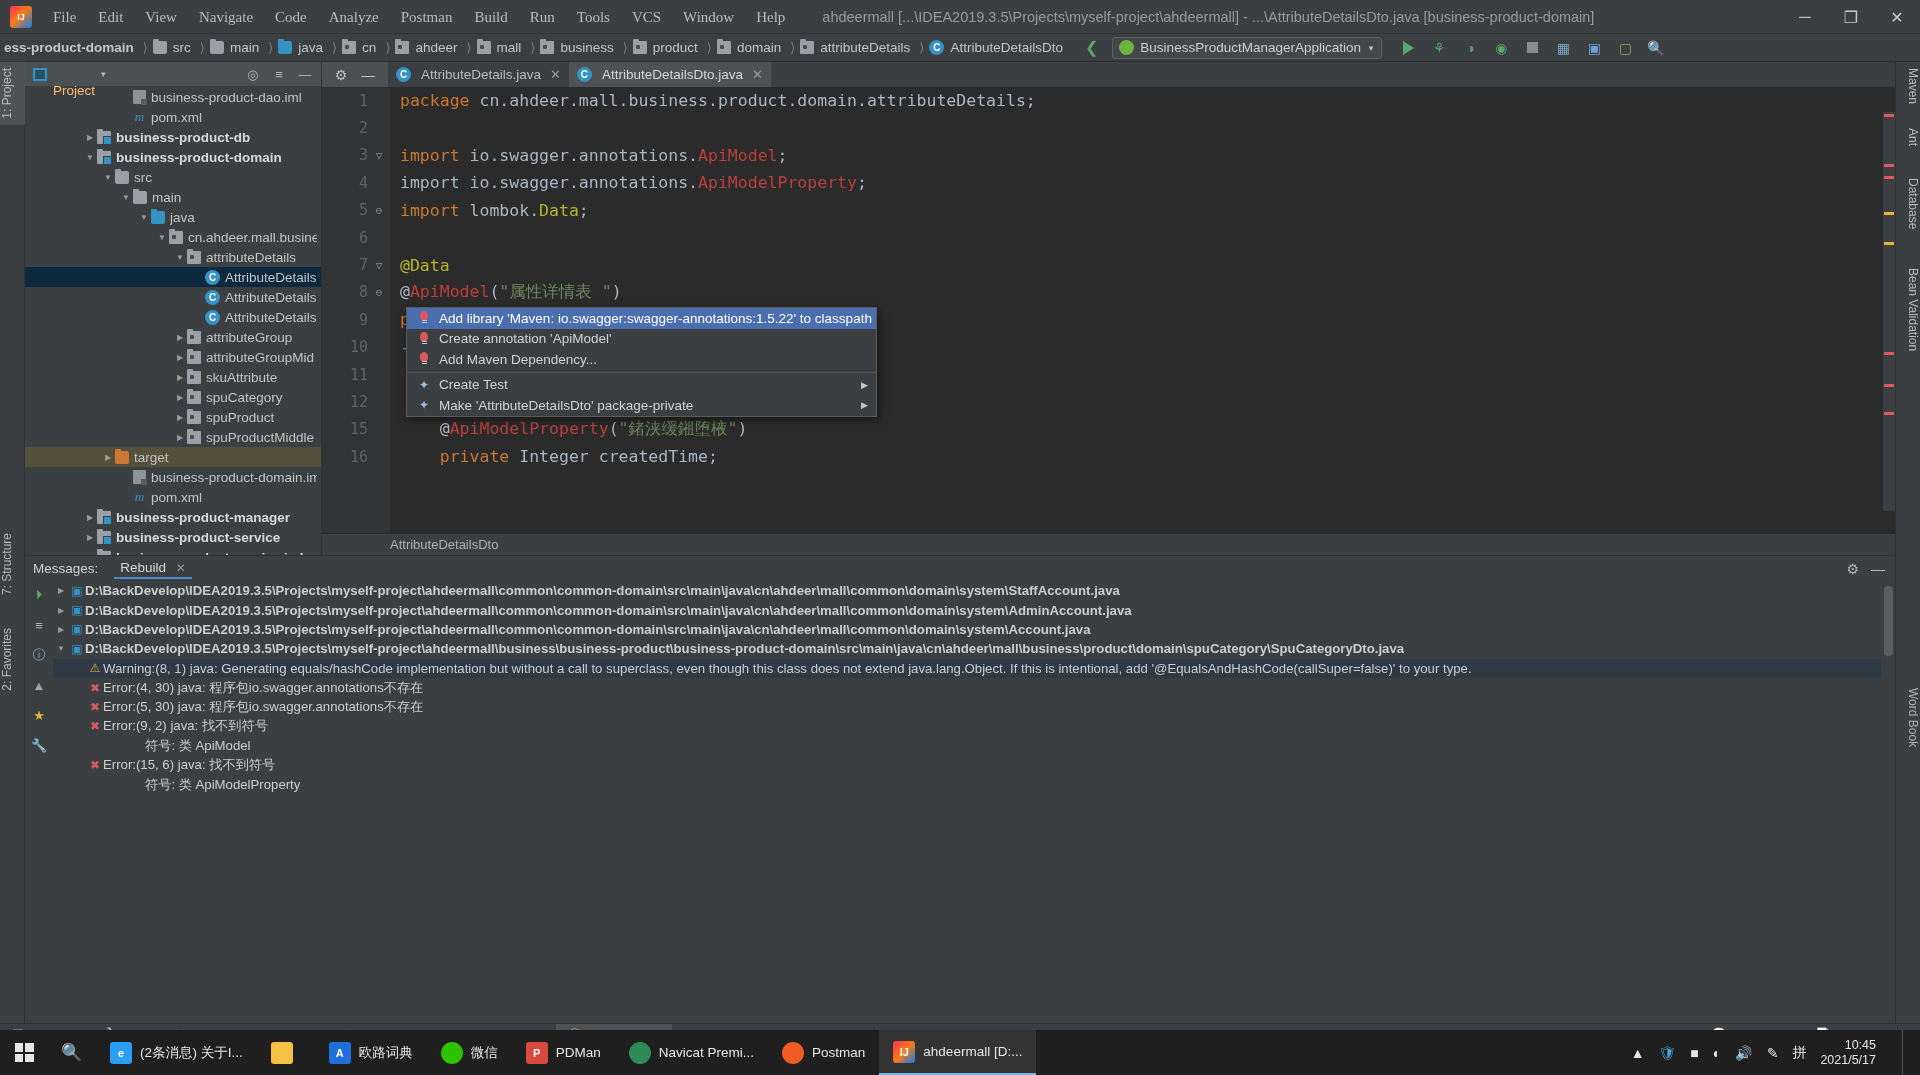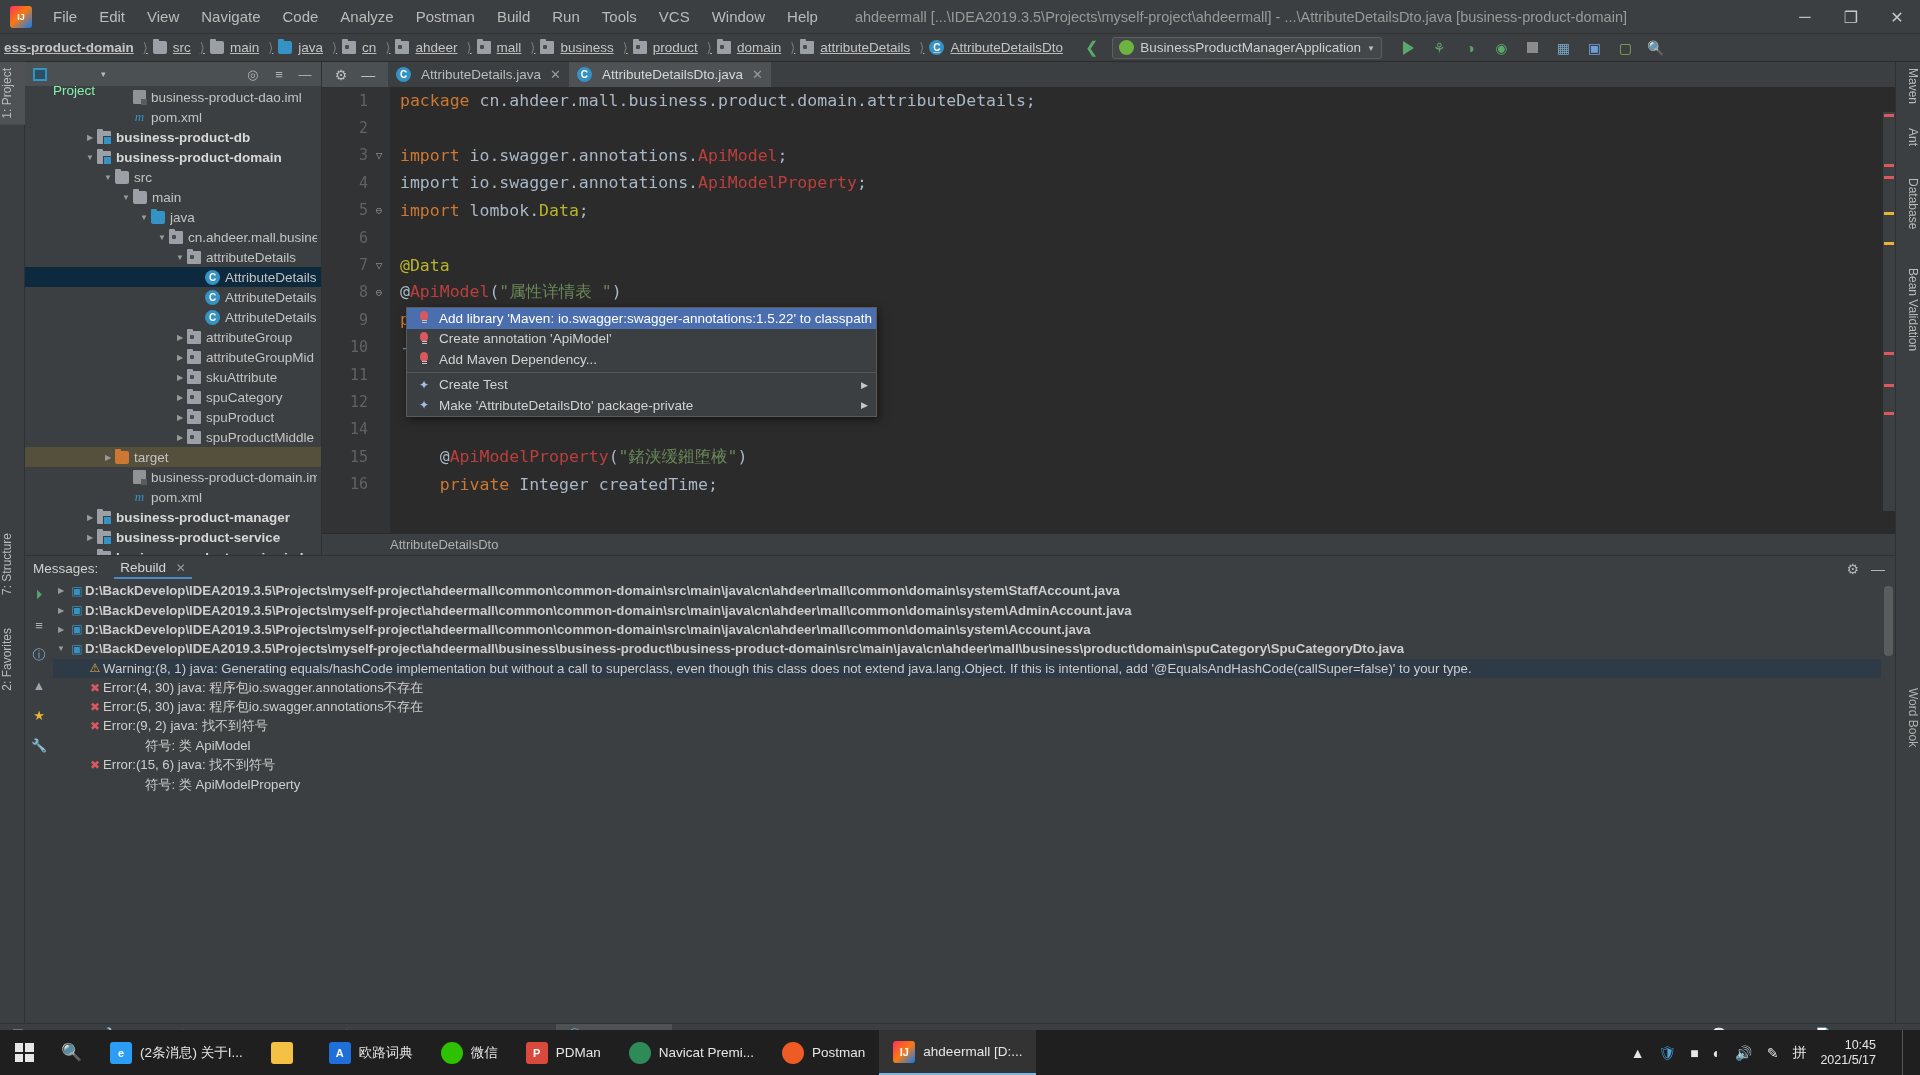--- a/index.html
+++ b/index.html
@@ -24,37 +24,37 @@
     background: linear-gradient(135deg,#fe315d 0%, #f97a12 45%, #087cfa 100%);
     position: relative; flex: 0 0 auto;
   }
   .ij-logo::after{
     content:"IJ"; position:absolute; left:0; top:0; right:0; bottom:0;
     color:#fff; font-size:9px; font-weight:bold; display:flex;
     align-items:center; justify-content:center; font-family:"Liberation Sans",sans-serif;
   }
   .menu { display:flex; align-items:center; height:34px; }
   .menu-item {
-    padding: 0 11px; font-size: 15px; color:#bbbbbb; line-height:34px; cursor:default;
+    padding: 0 11px; font-size: 15px; color:#bbbbbb; line-height:34px; cursor:default;font-family:Liberation Serif, serif;
   }
   .win-title {
     margin-left: 26px; font-size: 14.5px; color:#9a9a9a; white-space:nowrap;
     overflow:hidden;
   }
   .win-buttons { position:absolute; right:0; top:0; height:34px; display:flex; align-items:center; }
   .win-btn { width:46px; height:34px; display:flex; align-items:center; justify-content:center;
     font-size:16px; color:#c8c8c8; }
 
   
   .navbar {
     position:absolute; left:0; top:34px; width:1920px; height:28px;
     background:#3c3f41; display:flex; align-items:center;
     border-bottom:1px solid #2b2b2b;
   }
-  .crumbs { display:flex; align-items:center; height:28px; padding-left:2px;text-decoration:underline; }
+  .crumbs { display:flex; align-items:center; height:28px; padding-left:2px; }
   .crumb { display:flex; align-items:center; font-size:13.5px; color:#c5c5c5; padding:0 2px 0 0; white-space:nowrap;}
   .crumb .lbl { padding: 0 2px; }
   .crumb.bold .lbl { font-weight:bold; }
   .crumb-sep { color:#7a7a7a; font-size:13px; margin:0 5px; }
   .ic { width:14px; height:13px; margin-right:4px; flex:0 0 auto; position:relative; display:inline-block;}
   .ic.folder { background:#9aa0a6; border-radius:1px 2px 2px 2px; }
   .ic.folder::before{ content:""; position:absolute; left:0; top:-2px; width:6px;height:3px;background:#9aa0a6;border-radius:1px;}
   .ic.folder-blue { background:#3592c4; border-radius:1px 2px 2px 2px; }
   .ic.folder-blue::before{ content:""; position:absolute; left:0; top:-2px; width:6px;height:3px;background:#3592c4;border-radius:1px;}
   .ic.pkg { background:#9aa0a6; border-radius:1px; }
@@ -104,21 +104,21 @@
   
   .project-panel {
     position:absolute; left:25px; top:62px; width:297px; height:493px;
     background:#3c3f41; border-right:1px solid #2e3133;
   }
   .panel-header {
     height:25px; display:flex; align-items:center; background:#4b5052;
     padding-left:8px; border-bottom:1px solid #3c3f41;
   }
   .panel-header .ph-ic { width:14px;height:13px;border:2px solid #3592c4; background:#2b4f63; margin-right:6px;}
-  .panel-header .ph-title { font-size:13.5px; color:#86efac;margin-top:33px; }
+  .panel-header .ph-title { font-size:13.5px; color:#fdba74;margin-top:33px; }
   .panel-header .ph-caret { margin-left:6px; font-size:9px; color:#bbb; }
   .panel-header .ph-tools { margin-left:auto; display:flex; align-items:center; gap:10px; padding-right:8px; }
   .ph-btn { width:16px;height:16px; color:#b5b5b5; font-size:13px; display:flex;align-items:center;justify-content:center;}
   .tree { position:absolute; left:0; top:25px; right:0; bottom:0; overflow:hidden; }
   .tnode {
     height:20px; display:flex; align-items:center; font-size:13.5px; color:#c3c3c3;
     white-space:nowrap; padding-right:4px;
   }
   .tnode.sel { background:#0d293e; }
   .tnode.hl { background:#55503c; }
@@ -608,25 +608,20 @@
             <span class="num">11</span>
             <span class="fold"></span>
             <span class="txt"></span>
           </div>
           <div class="cl">
             <span class="num">12</span>
             <span class="fold"></span>
             <span class="txt"></span>
           </div>
           <div class="cl">
-            <span class="num">14</span>
-            <span class="fold"></span>
-            <span class="txt"></span>
-          </div>
-          <div class="cl">
             <span class="num">15</span>
             <span class="fold"></span>
             <span class="txt"><span class="plain">    @</span><span class="err">ApiModelProperty</span><span class="plain">(</span><span class="str">"鍺浃缓鎺堕棭"</span><span class="plain">)</span></span>
           </div>
           <div class="cl">
             <span class="num">16</span>
             <span class="fold"></span>
             <span class="txt"><span class="plain">    </span><span class="kw">private</span><span class="plain"> Integer createdTime;</span></span>
           </div>
         </div>

